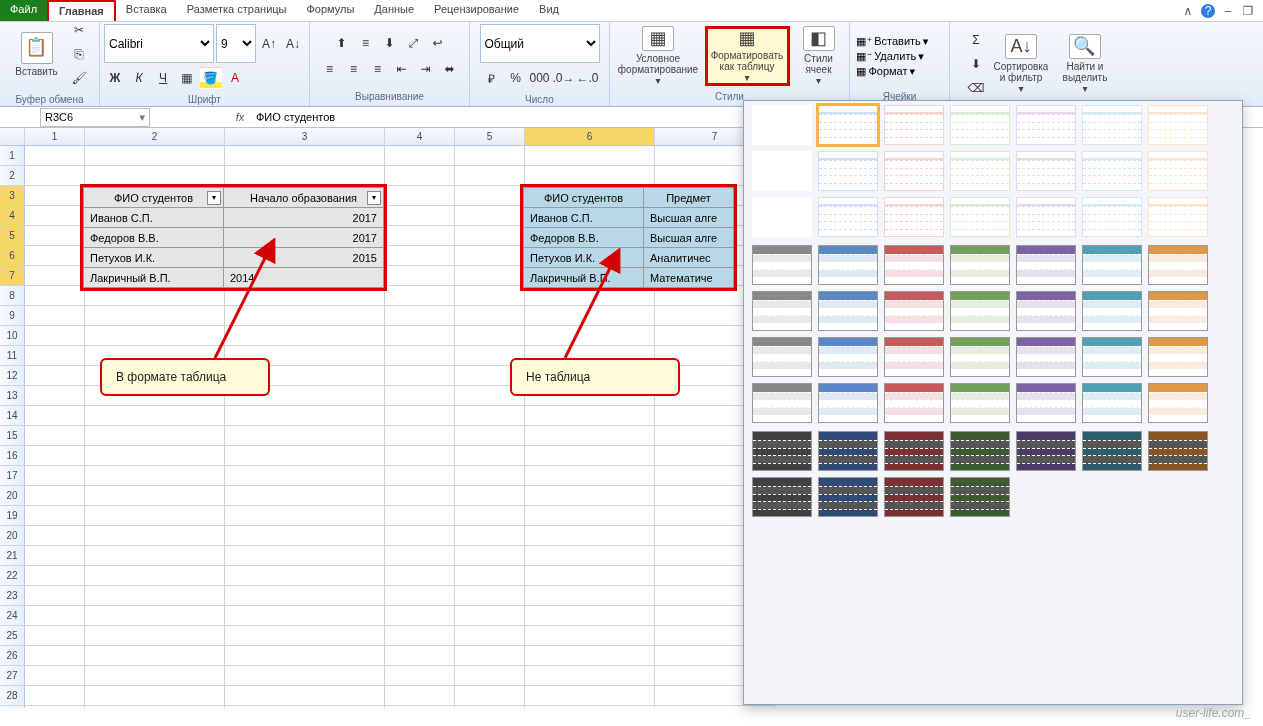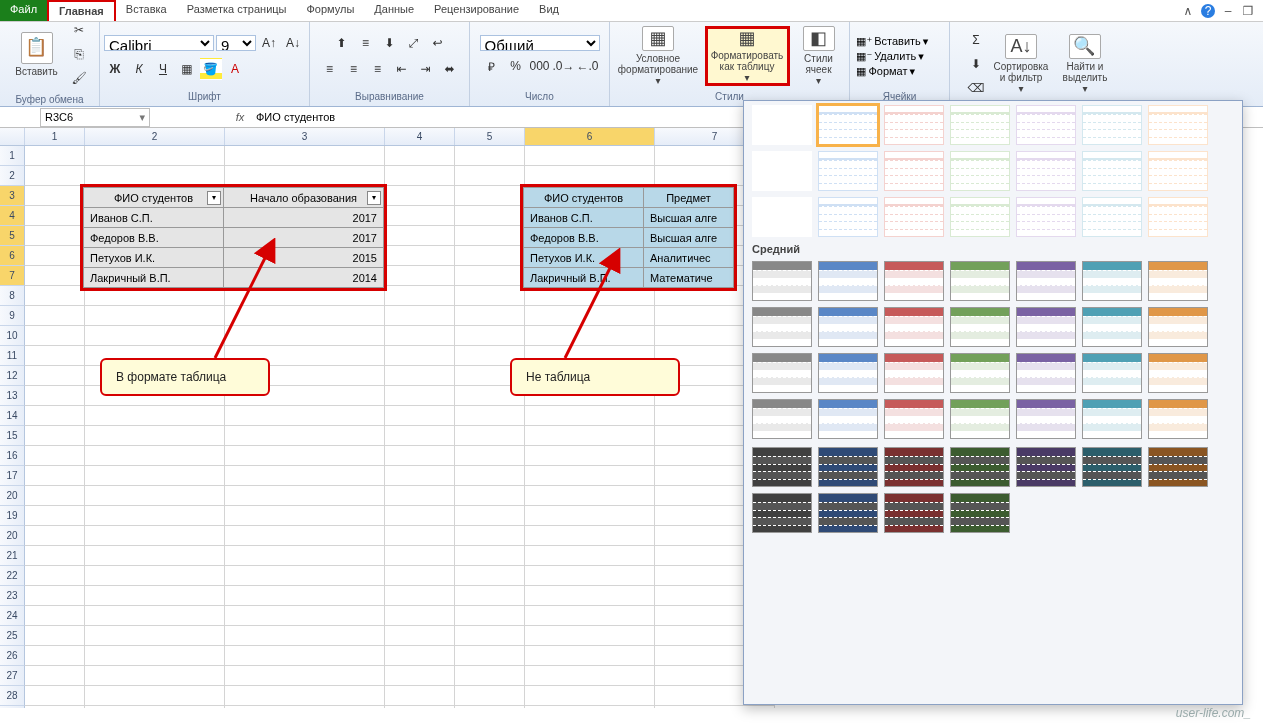--- a/index.html
+++ b/index.html
@@ -16,21 +16,21 @@
 
 .ribbon { height:85px; background:linear-gradient(#f5f8fc,#e4ecf7); border-bottom:1px solid #9fb5d4; display:flex; position:relative; }
 .group { border-right:1px solid #c3d0e2; height:100%; display:flex; flex-direction:column; justify-content:flex-end; position:relative; }
 .group .glabel { height:16px; text-align:center; font-size:10px; color:#5a6b88; padding:1px 4px; }
 .group .gbody { flex:1; display:flex; align-items:center; justify-content:center; gap:4px; padding:4px; }
 .bigbtn { width:55px; height:60px; display:flex; flex-direction:column; align-items:center; justify-content:center; font-size:10px; color:#444; text-align:center; line-height:1.1; }
 .bigbtn .ic { width:32px; height:32px; margin-bottom:2px; background:#fff; border:1px solid #aaa; border-radius:2px; display:flex; align-items:center; justify-content:center; font-size:18px; }
 .ctrls { display:flex; flex-direction:column; gap:2px; }
 .row { display:flex; gap:2px; align-items:center; }
 .sbtn { width:22px; height:22px; border:1px solid transparent; display:flex; align-items:center; justify-content:center; font-size:12px; color:#333; }
-select.sel { height:16px; font-size:15px; border:1px solid #abc2e0; background:#fff; }
+select.sel { height:39px; font-size:12px; border:1px solid #abc2e0; background:#fff; }
 .hl-red { border:3px solid #d60000 !important; background:#fff8d0 !important; }
 
 
 .fbar { height:21px; border-bottom:1px solid #bfbfbf; display:flex; align-items:center; }
 .namebox { width:110px; height:19px; border:1px solid #bfbfbf; margin-left:40px; padding:0 4px; font-size:11px; display:flex; align-items:center; justify-content:space-between; }
 .namebox span:last-child { color:#777; }
 .fx { width:20px; text-align:center; font-style:italic; color:#555; margin-left:80px; }
 .formula { flex:1; padding:0 6px; font-size:11px; }
 
 
@@ -537,21 +537,21 @@
       <tr>
             <td>Федоров В.В.</td>
             <td style="text-align:right">2017</td>
           </tr>
       <tr>
             <td>Петухов И.К.</td>
             <td style="text-align:right">2015</td>
           </tr>
       <tr>
             <td>Лакричный В.П.</td>
-            <td style="text-align:right">2014</td>
+            <td style="">2014</td>
           </tr>
     </tbody>
       </table>
   </div>
 
   <div class="ovtable t2" style="top:56px;left:520px;">
     <table>
       <tbody>
           <tr>
         <th style="width:120px;background:#b8d8e8">ФИО студентов</th>
@@ -741,21 +741,20 @@
         <div class="ln" style="border-top-color: rgb(212, 232, 239);"></div>
       </div>
       <div class="swatch" style="border-color: rgb(252, 227, 204);">
         <div class="hdr" style="background: rgb(255, 255, 255); border-bottom: 2px solid rgb(252, 227, 204);"></div>
         <div class="ln" style="border-top-color: rgb(252, 227, 204);"></div>
         <div class="ln" style="border-top-color: rgb(252, 227, 204);"></div>
         <div class="ln" style="border-top-color: rgb(252, 227, 204);"></div>
         <div class="ln" style="border-top-color: rgb(252, 227, 204);"></div>
       </div>
     </div>
-  <div class="sect">Средний</div>
   <div class="swatches" id="sw-med">
       <div class="swatch">
         <div class="hdr" style="background: rgb(136, 136, 136);"></div>
         <div class="ln" style="background: rgba(136, 136, 136, 0.19); border-top-color: rgb(255, 255, 255);"></div>
         <div class="ln" style="background: rgb(255, 255, 255); border-top-color: rgb(255, 255, 255);"></div>
         <div class="ln" style="background: rgba(136, 136, 136, 0.19); border-top-color: rgb(255, 255, 255);"></div>
         <div class="ln" style="background: rgb(255, 255, 255); border-top-color: rgb(255, 255, 255);"></div>
       </div>
       <div class="swatch">
         <div class="hdr" style="background: rgb(90, 135, 198);"></div>

